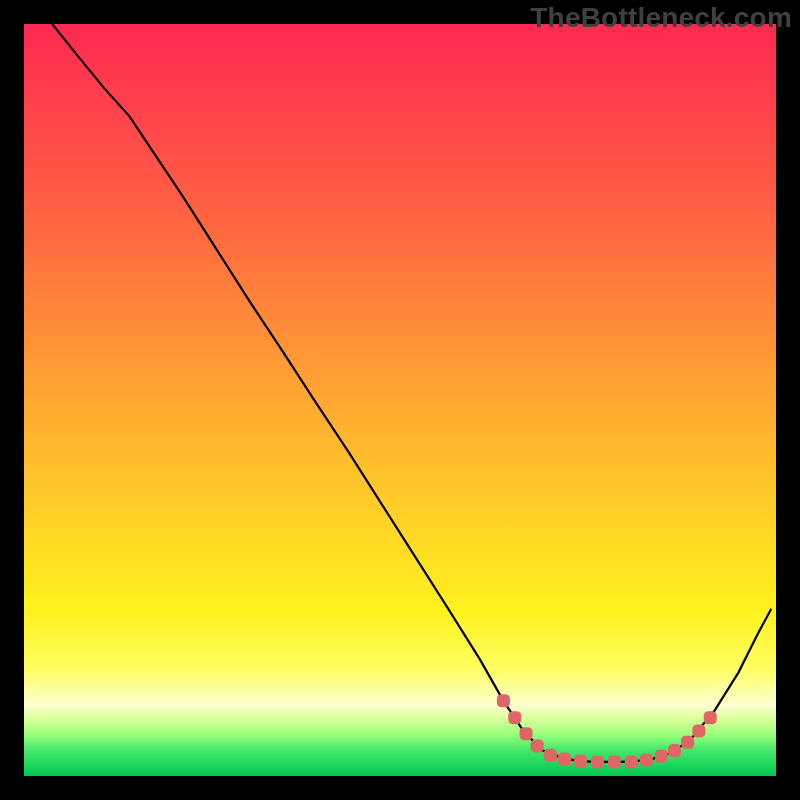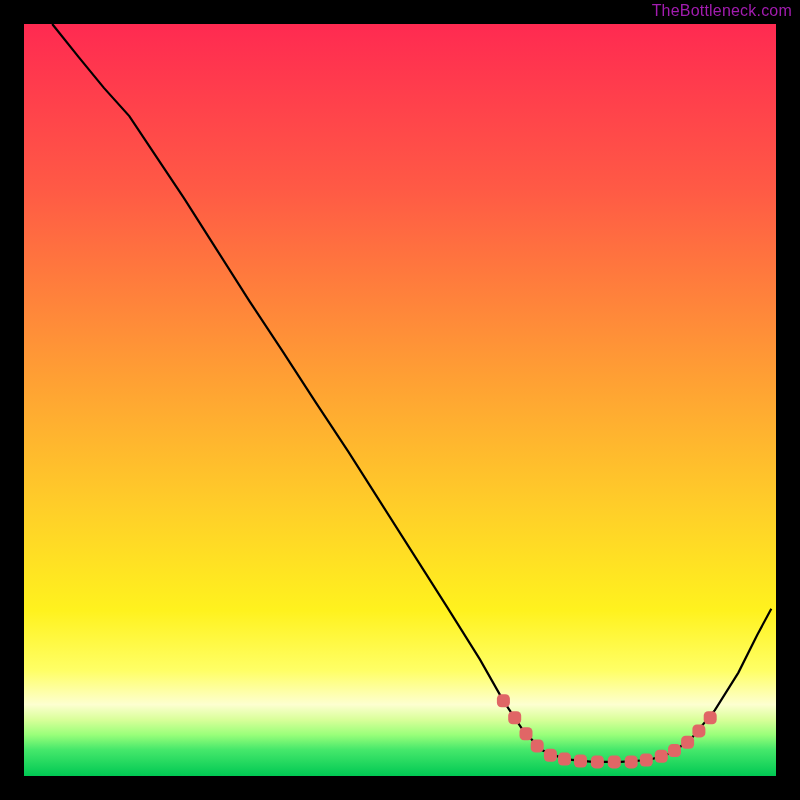--- a/index.html
+++ b/index.html
@@ -13,23 +13,23 @@
   }
   .chart-wrap {
     position: relative;
     width: 800px;
     height: 800px;
   }
   .watermark {
     position: absolute;
     top: 2px;
     right: 8px;
-    font-size: 16px;
-    font-weight: 400;
-    color: #a21caf;
+    font-size: 28px;
+    font-weight: 700;
+    color: #404040;
     letter-spacing: 0.2px;
     user-select: none;
   }
   svg {
     display: block;
   }
 </style>
 </head>
 <body>
 

